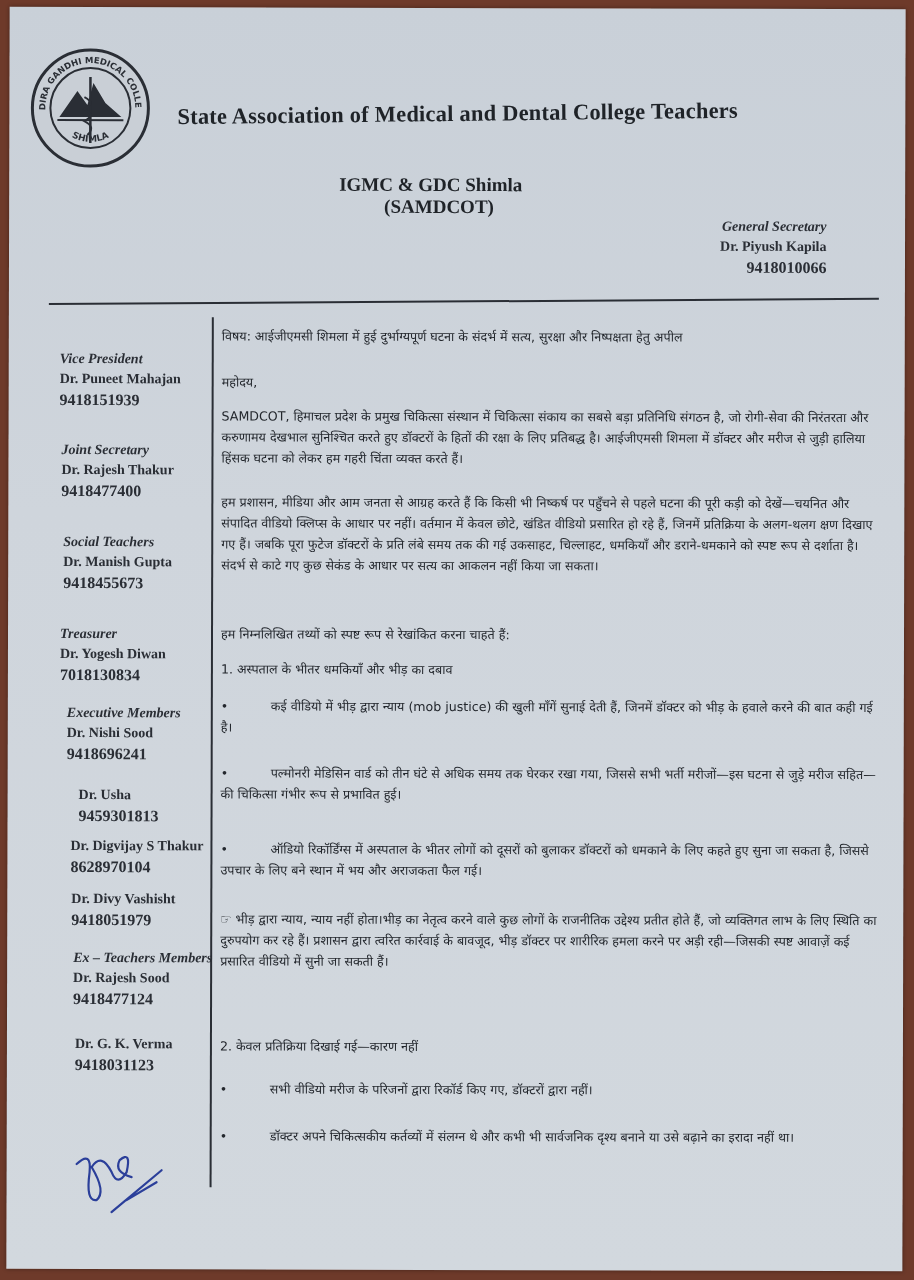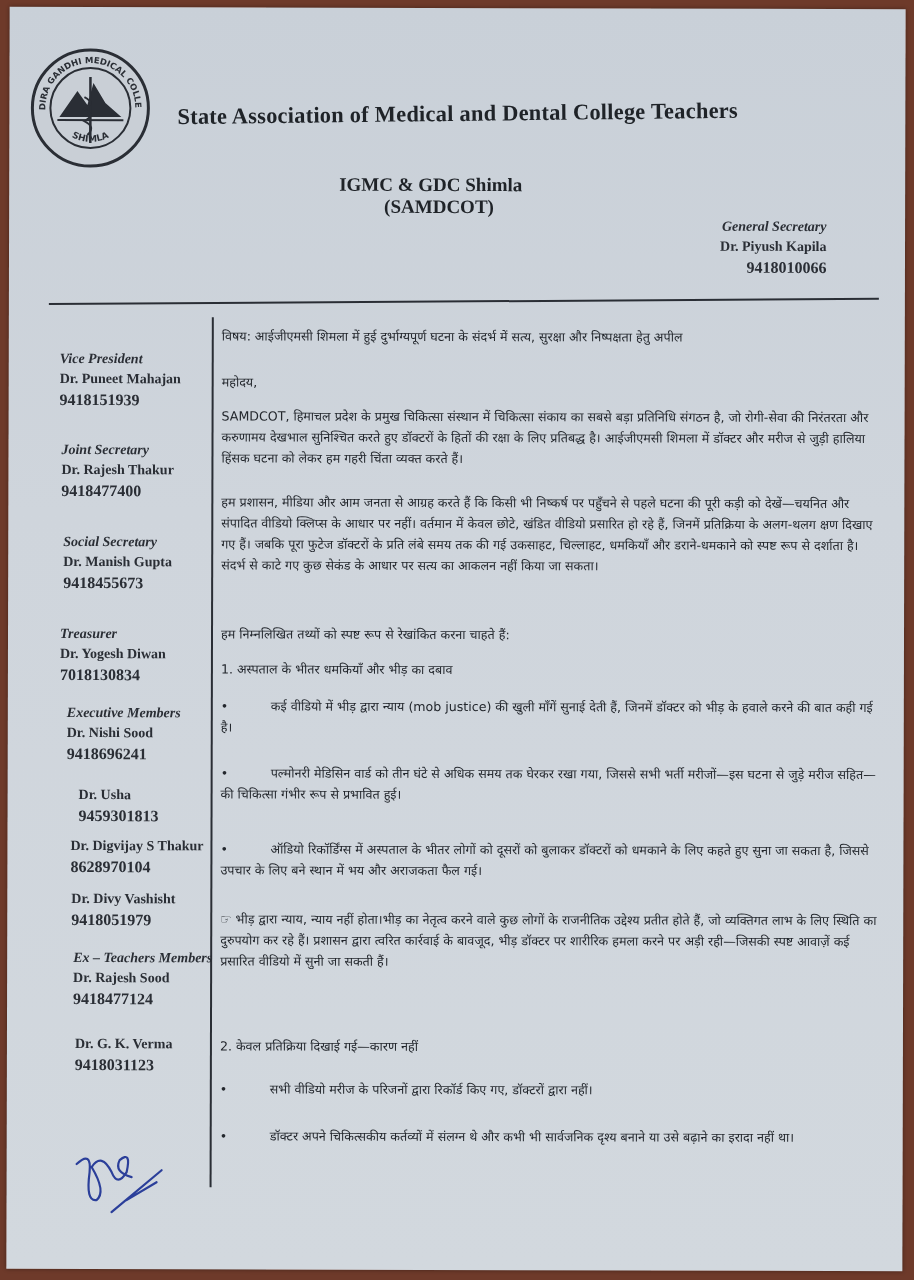--- a/index.html
+++ b/index.html
@@ -87,21 +87,21 @@
       <div class="role">Vice President</div>
       <div class="name">Dr. Puneet Mahajan</div>
       <div class="phone">9418151939</div>
     </div>
     <div class="member" style="top:91px; left:2px">
       <div class="role">Joint Secretary</div>
       <div class="name">Dr. Rajesh Thakur</div>
       <div class="phone">9418477400</div>
     </div>
     <div class="member" style="top:183px; left:4px">
-      <div class="role">Social Secretary</div>
+      <div class="role">Social Teachers</div>
       <div class="name">Dr. Manish Gupta</div>
       <div class="phone">9418455673</div>
     </div>
     <div class="member" style="top:275px; left:1px">
       <div class="role">Treasurer</div>
       <div class="name">Dr. Yogesh Diwan</div>
       <div class="phone">7018130834</div>
     </div>
     <div class="member" style="top:354px; left:8px">
       <div class="role">Executive Members</div>

